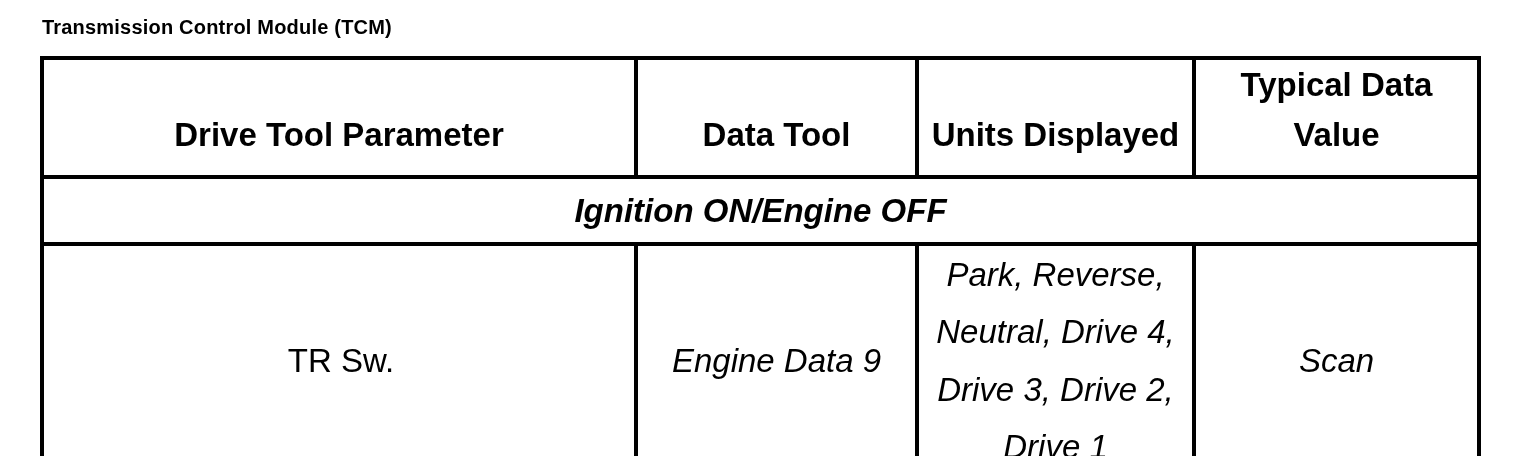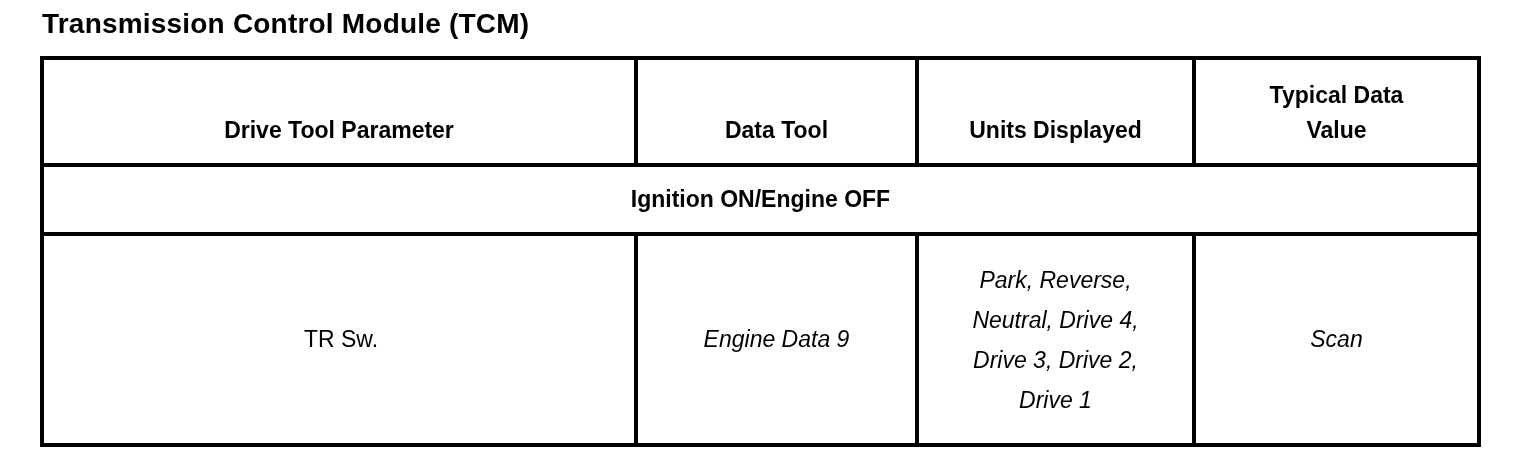--- a/index.html
+++ b/index.html
@@ -12,58 +12,59 @@
     position: relative;
     width: 1536px;
     height: 456px;
     font-family: "Liberation Sans", sans-serif;
     color: #000000;
     overflow: hidden;
   }
   .page-title {
     position: absolute;
     left: 42px;
-    top: 8px;
-    font-size: 28px;
+    top: 16px;
+    font-size: 20px;
     font-weight: bold;
     letter-spacing: 0.2px;
     white-space: nowrap;
   }
   table.data-table {
     position: absolute;
     left: 40px;
     top: 56px;
     width: 1437px;
     height: 391px;
     border-collapse: collapse;
     table-layout: fixed;
     background: #ffffff;
   }
   table.data-table th,
   table.data-table td {
     border: 4px solid #000000;
-    font-size: 23px;
+    font-size: 33px;
     overflow: hidden;
   }
   tr.header-row { height: 104px; }
   tr.section-row { height: 67px; }
   tr.data-row { height: 204px; }
   th.col-header {
     font-weight: bold;
     text-align: center;
     vertical-align: bottom;
     padding: 0 10px 16px 10px;
     line-height: 1.5;
     white-space: pre-line;
   }
   td.section-cell {
     font-weight: bold;
     text-align: center;
     vertical-align: middle;
     padding: 0;
+    font-style: italic;
   }
   td.param-cell {
     text-align: center;
     vertical-align: middle;
     padding: 0 10px 0 14px;
   }
   td.center-cell {
     text-align: center;
     vertical-align: middle;
     padding: 0 8px;

